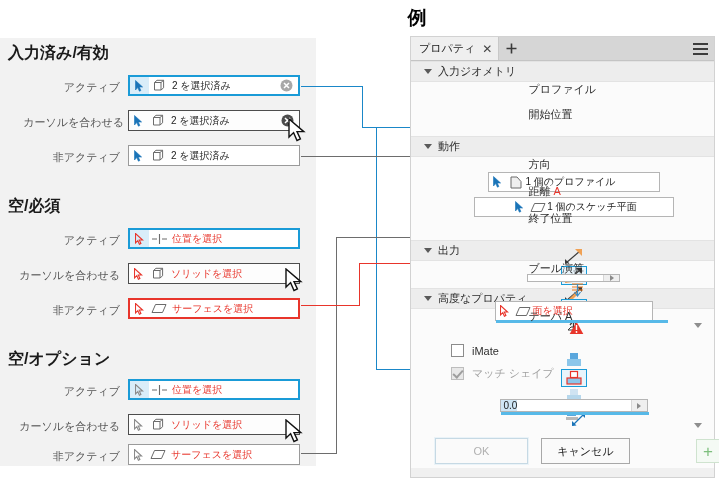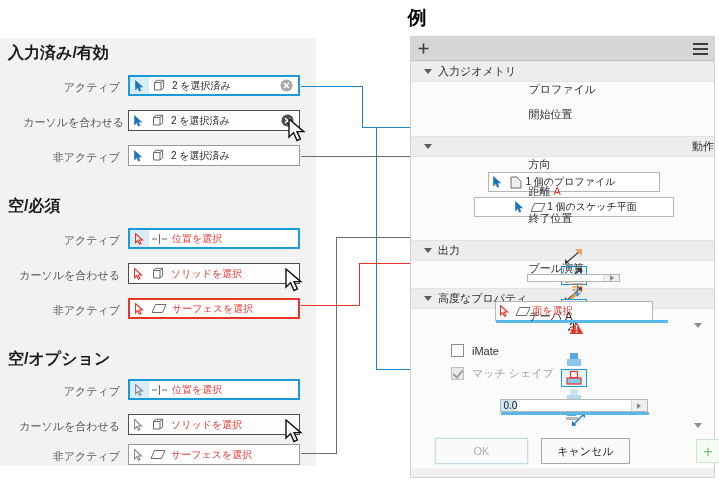--- a/index.html
+++ b/index.html
@@ -370,20 +370,24 @@
 
   <div class="mousecursor" style="left:285px;top:419px;">
     <svg width="22" height="28" viewBox="0 0 22 28">
         <path d="M1 1 L1 19 L5.6 14.6 L9 22.5 L12.4 21 L9 13.6 L15.8 13.6 Z" fill="#ffffff" stroke="#111" stroke-width="1.4"></path>
       </svg>
   </div>
 
   <div id="props-panel">
 
     <div id="tabbar">
+      <div id="tab-properties">
+        <span class="lbl">プロパティ</span>
+        <span class="tab-close">✕</span>
+      </div>
       <div id="tab-add">
         <svg width="11" height="11" viewBox="0 0 11 11">
             <path d="M5.5 0.5 L5.5 10.5 M0.5 5.5 L10.5 5.5" stroke="#3a3a3a" stroke-width="1.6"></path>
           </svg>
       </div>
       <div id="hamburger">
         <i></i>
           <i></i>
           <i></i>
       </div>
@@ -422,21 +426,21 @@
         </span>
         <span class="geocell">
           <svg width="16" height="11" viewBox="0 0 16 11">
               <path d="M4.5 1.5 L15 1.5 L11.5 9.5 L1 9.5 Z" fill="none" stroke="#6b6b6b" stroke-width="1"></path>
             </svg>
         </span>
         <span class="txt blk">1 個のスケッチ平面</span>
       </span>
     </div>
 
-    <div class="sec-head" style="margin-top:4px;justify-content:space-between;">
+    <div class="sec-head" style="margin-top:4px;">
       <span class="tri"></span>
       <span>動作</span>
     </div>
 
     <div class="prow" style="height:27px;">
       <span class="plabel">方向</span>
       <span class="iconbtn">
         <svg width="19" height="17" viewBox="0 0 19 17">
             <path d="M2 15 L16 3" stroke="#3b3b3b" stroke-width="1.2"></path>
             <path d="M1 16 L1 11 L5 15 Z" fill="#3b3b3b"></path>

